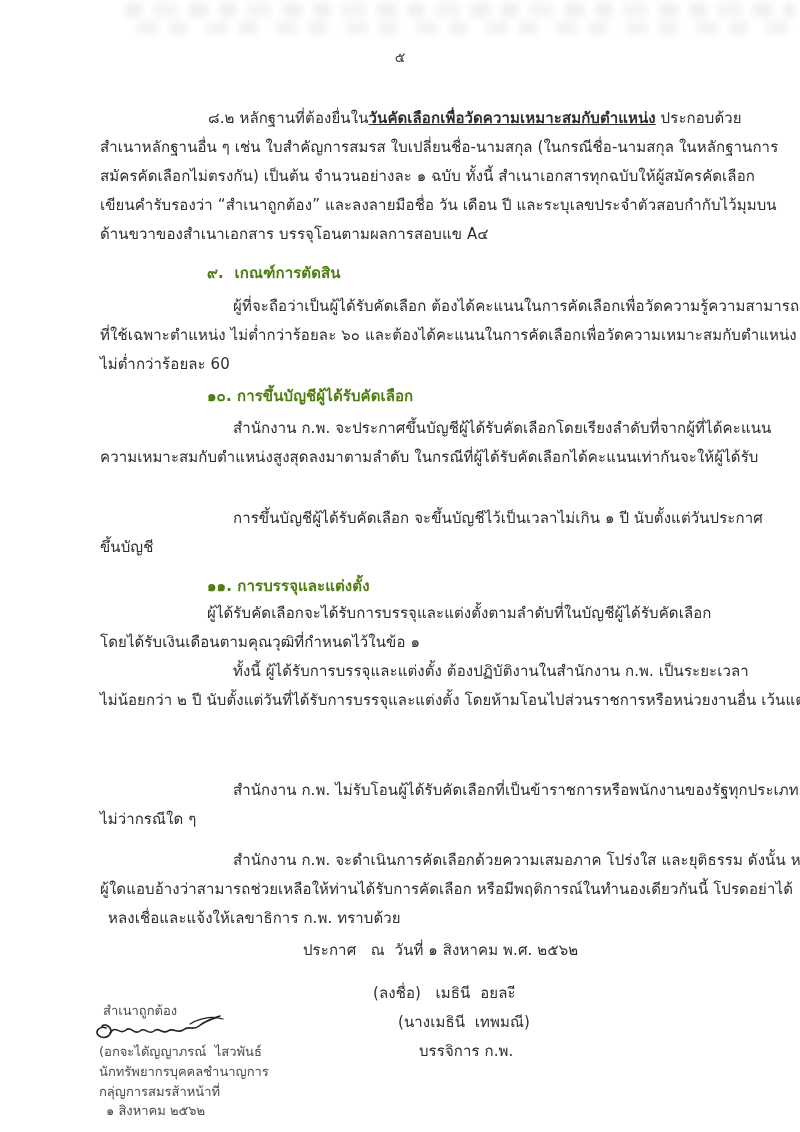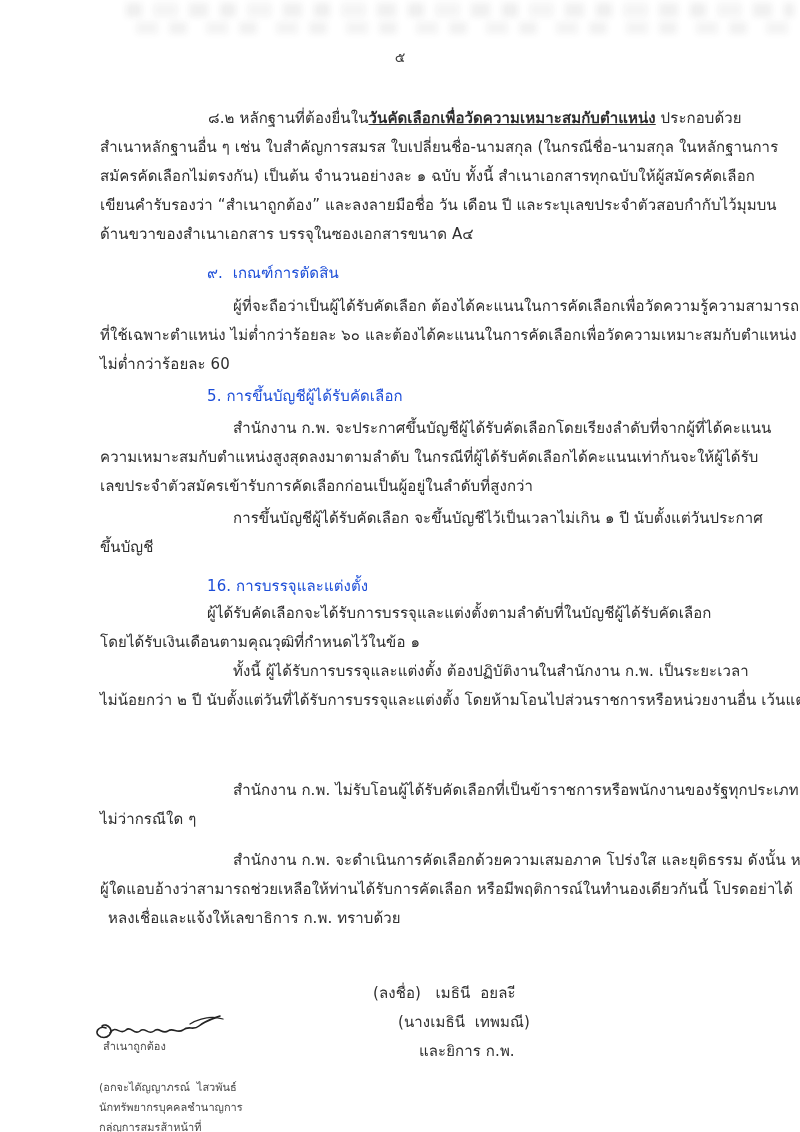--- a/index.html
+++ b/index.html
@@ -12,27 +12,27 @@
     color:#2e2e2e;
     overflow:hidden;
   }
   .ln{
     position:absolute;
     font-size:15px;
     line-height:1.25;
     white-space:pre;
     letter-spacing:.1px;
   }
-  .hd{font-weight:normal;color:#1d4ed8;}
+  .hd{font-weight:bold;color:#4d7c0f;}
   .bu{font-weight:bold;text-decoration:underline;}
   .pageno{
     position:absolute;top:46px;left:0;width:100%;
     text-align:center;font-size:14px;color:#3a3a3a;
   }
-  .small{font-size:11px;color:#4a4a4a;letter-spacing:0;margin-top:37px;}
+  .small{font-size:13px;color:#4a4a4a;letter-spacing:0;}
   .ghost{
     position:absolute;top:3px;left:126px;width:668px;height:33px;
     background-image:
       repeating-linear-gradient(90deg, rgba(70,70,70,.14) 0 16px, rgba(0,0,0,0) 16px 27px, rgba(70,70,70,.09) 27px 52px, rgba(0,0,0,0) 52px 63px, rgba(70,70,70,.13) 63px 82px, rgba(0,0,0,0) 82px 94px),
       repeating-linear-gradient(90deg, rgba(70,70,70,.10) 0 22px, rgba(0,0,0,0) 22px 33px, rgba(70,70,70,.12) 33px 51px, rgba(0,0,0,0) 51px 70px);
     background-size:100% 14px,100% 12px;
     background-position:0 0,10px 19px;
     background-repeat:no-repeat,no-repeat;
     filter:blur(3px);
     opacity:.6;
@@ -45,51 +45,51 @@
 <div class="sheet">
 
   <div class="ghost"></div>
 
   <div class="pageno">๕</div>
 
   <div class="ln" style="top:109px;left:208px"><span>๘.๒ หลักฐานที่ต้องยื่นใน</span><span class="bu">วันคัดเลือกเพื่อวัดความเหมาะสมกับตำแหน่ง</span><span> ประกอบด้วย</span></div>
   <div class="ln" style="top:138px;left:100px">สำเนาหลักฐานอื่น ๆ เช่น ใบสำคัญการสมรส ใบเปลี่ยนชื่อ-นามสกุล (ในกรณีชื่อ-นามสกุล ในหลักฐานการ</div>
   <div class="ln" style="top:167px;left:100px">สมัครคัดเลือกไม่ตรงกัน) เป็นต้น จำนวนอย่างละ ๑ ฉบับ ทั้งนี้ สำเนาเอกสารทุกฉบับให้ผู้สมัครคัดเลือก</div>
   <div class="ln" style="top:196px;left:100px">เขียนคำรับรองว่า “สำเนาถูกต้อง” และลงลายมือชื่อ วัน เดือน ปี และระบุเลขประจำตัวสอบกำกับไว้มุมบน</div>
-  <div class="ln" style="top:225px;left:100px">ด้านขวาของสำเนาเอกสาร บรรจุในซองเอกสารขนาด A๔</div>
+  <div class="ln" style="top:225px;left:100px">ด้านขวาของสำเนาเอกสาร บรรจุโอนตามผลการสอบแข A๔</div>
 
   <div class="ln hd" style="top:264px;left:207px">๙.  เกณฑ์การตัดสิน</div>
   <div class="ln" style="top:297px;left:233px">ผู้ที่จะถือว่าเป็นผู้ได้รับคัดเลือก ต้องได้คะแนนในการคัดเลือกเพื่อวัดความรู้ความสามารถ</div>
   <div class="ln" style="top:326px;left:100px">ที่ใช้เฉพาะตำแหน่ง ไม่ต่ำกว่าร้อยละ ๖๐ และต้องได้คะแนนในการคัดเลือกเพื่อวัดความเหมาะสมกับตำแหน่ง</div>
   <div class="ln" style="top:355px;left:100px">ไม่ต่ำกว่าร้อยละ 60</div>
 
-  <div class="ln hd" style="top:387px;left:207px">5. การขึ้นบัญชีผู้ได้รับคัดเลือก</div>
+  <div class="ln hd" style="top:387px;left:207px">๑๐. การขึ้นบัญชีผู้ได้รับคัดเลือก</div>
   <div class="ln" style="top:419px;left:233px">สำนักงาน ก.พ. จะประกาศขึ้นบัญชีผู้ได้รับคัดเลือกโดยเรียงลำดับที่จากผู้ที่ได้คะแนน</div>
   <div class="ln" style="top:448px;left:100px">ความเหมาะสมกับตำแหน่งสูงสุดลงมาตามลำดับ ในกรณีที่ผู้ได้รับคัดเลือกได้คะแนนเท่ากันจะให้ผู้ได้รับ</div>
-  <div class="ln" style="top:477px;left:100px">เลขประจำตัวสมัครเข้ารับการคัดเลือกก่อนเป็นผู้อยู่ในลำดับที่สูงกว่า</div>
   <div class="ln" style="top:509px;left:233px">การขึ้นบัญชีผู้ได้รับคัดเลือก จะขึ้นบัญชีไว้เป็นเวลาไม่เกิน ๑ ปี นับตั้งแต่วันประกาศ</div>
   <div class="ln" style="top:538px;left:100px">ขึ้นบัญชี</div>
 
-  <div class="ln hd" style="top:577px;left:207px">16. การบรรจุและแต่งตั้ง</div>
+  <div class="ln hd" style="top:577px;left:207px">๑๑. การบรรจุและแต่งตั้ง</div>
   <div class="ln" style="top:604px;left:207px">ผู้ได้รับคัดเลือกจะได้รับการบรรจุและแต่งตั้งตามลำดับที่ในบัญชีผู้ได้รับคัดเลือก</div>
   <div class="ln" style="top:633px;left:100px">โดยได้รับเงินเดือนตามคุณวุฒิที่กำหนดไว้ในข้อ ๑</div>
   <div class="ln" style="top:662px;left:233px">ทั้งนี้ ผู้ได้รับการบรรจุและแต่งตั้ง ต้องปฏิบัติงานในสำนักงาน ก.พ. เป็นระยะเวลา</div>
   <div class="ln" style="top:691px;left:100px">ไม่น้อยกว่า ๒ ปี นับตั้งแต่วันที่ได้รับการบรรจุและแต่งตั้ง โดยห้ามโอนไปส่วนราชการหรือหน่วยงานอื่น เว้นแต่</div>
 
   <div class="ln" style="top:781px;left:233px">สำนักงาน ก.พ. ไม่รับโอนผู้ได้รับคัดเลือกที่เป็นข้าราชการหรือพนักงานของรัฐทุกประเภท</div>
   <div class="ln" style="top:810px;left:100px">ไม่ว่ากรณีใด ๆ</div>
 
   <div class="ln" style="top:851px;left:233px">สำนักงาน ก.พ. จะดำเนินการคัดเลือกด้วยความเสมอภาค โปร่งใส และยุติธรรม ดังนั้น หากมี</div>
   <div class="ln" style="top:880px;left:100px">ผู้ใดแอบอ้างว่าสามารถช่วยเหลือให้ท่านได้รับการคัดเลือก หรือมีพฤติการณ์ในทำนองเดียวกันนี้ โปรดอย่าได้</div>
   <div class="ln" style="top:909px;left:108px">หลงเชื่อและแจ้งให้เลขาธิการ ก.พ. ทราบด้วย</div>
 
+  <div class="ln" style="top:941px;left:303px">ประกาศ   ณ  วันที่ ๑ สิงหาคม พ.ศ. ๒๕๖๒</div>
 
   <div class="ln" style="top:984px;left:373px">(ลงชื่อ)   เมธินี  อยละี</div>
   <div class="ln" style="top:1013px;left:398px">(นางเมธินี  เทพมณี)</div>
-  <div class="ln" style="top:1042px;left:419px">และยิการ ก.พ.</div>
+  <div class="ln" style="top:1042px;left:419px">บรรจิการ ก.พ.</div>
 
   <div class="ln small" style="top:1003px;left:103px">สำเนาถูกต้อง</div>
   <svg class="sig-svg" width="135" height="36" viewBox="0 0 135 36">
     <path d="M14 16 C6 13 1 22 9 25 C16 27 21 21 18 16 C16 13 12 12 10 14" fill="none" stroke="#232323" stroke-width="1.6" stroke-linecap="round"></path>
     <path d="M18 21 C24 12 28 24 34 18 C39 13 42 24 48 19 C53 14 56 24 62 19 C67 14 70 23 76 19 C81 15 85 22 91 18 C97 13 101 19 107 14 C113 9 120 7 128 4" fill="none" stroke="#232323" stroke-width="1.6" stroke-linecap="round"></path>
     <path d="M98 12 C110 5 121 4 131 7" fill="none" stroke="#232323" stroke-width="1.3" stroke-linecap="round"></path>
   </svg>
   <div class="ln small" style="top:1044px;left:99px">(อกจะไดัญญาภรณ์  ไสวพันธ์</div>
   <div class="ln small" style="top:1064px;left:99px">นักทรัพยากรบุคคลชำนาญการ</div>
   <div class="ln small" style="top:1084px;left:99px">กลุ่ญการสมรส้าหน้าที่</div>

